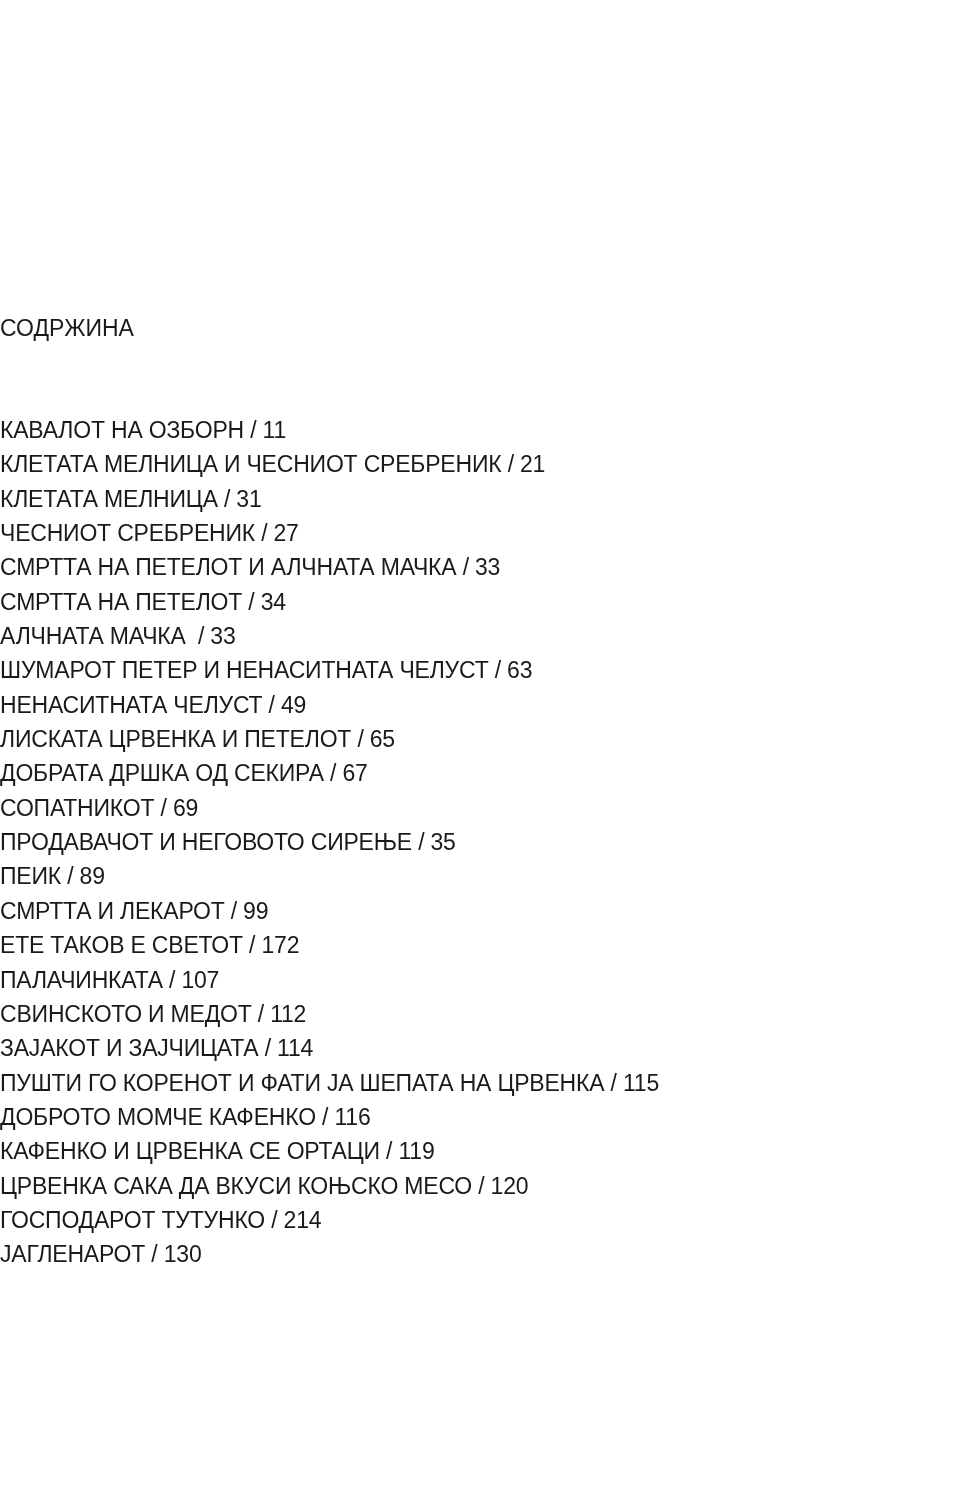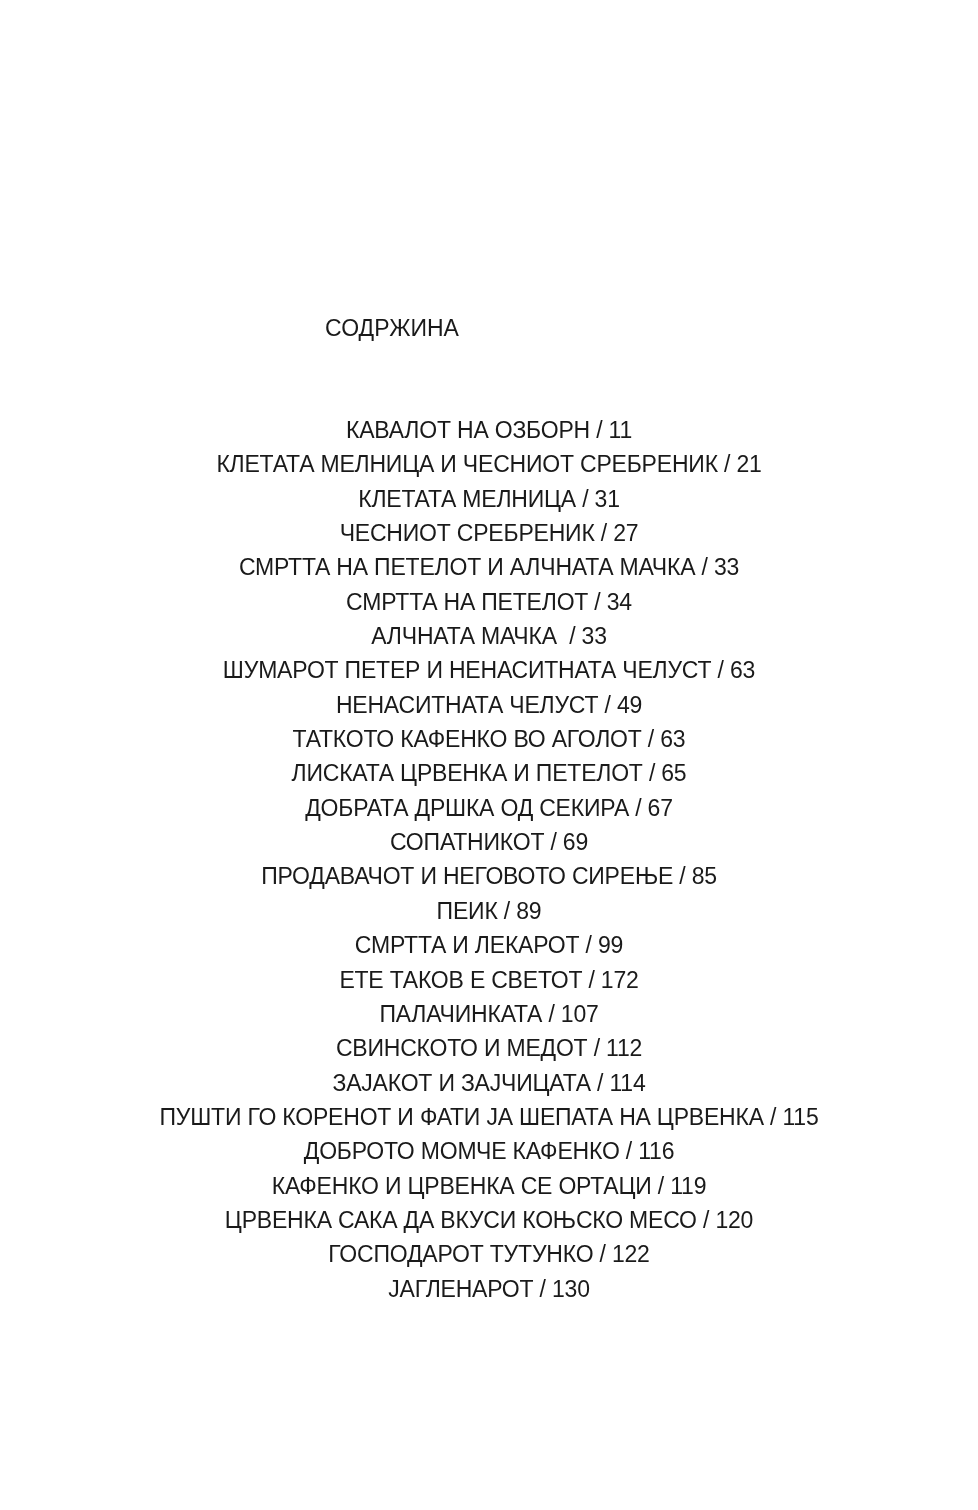--- a/index.html
+++ b/index.html
@@ -20,36 +20,34 @@
       left: 0;
       top: 0;
       width: 978px;
       height: 1510px;
     }
     .toc-title {
       position: absolute;
       left: 0;
       width: 784px;
       top: 311px;
-      text-align: center;
       font-size: 23px;
       line-height: 34px;
       letter-spacing: 0px;
       margin: 0;
       font-weight: normal;
     }
     .toc-list {
       position: absolute;
       left: 0;
       width: 978px;
       top: 413px;
       margin: 0;
       padding: 0;
       list-style: none;
-      text-align: center;
     }
     .toc-entry {
       font-size: 23px;
       line-height: 34.35px;
       height: 34.35px;
       white-space: pre;
       letter-spacing: -0.2px;
     }
   </style>
 </head>
@@ -61,31 +59,30 @@
   <ul class="toc-list">
     <li class="toc-entry">КАВАЛОТ НА ОЗБОРН / 11</li>
     <li class="toc-entry">КЛЕТАТА МЕЛНИЦА И ЧЕСНИОТ СРЕБРЕНИК / 21</li>
     <li class="toc-entry">КЛЕТАТА МЕЛНИЦА / 31</li>
     <li class="toc-entry">ЧЕСНИОТ СРЕБРЕНИК / 27</li>
     <li class="toc-entry">СМРТТА НА ПЕТЕЛОТ И АЛЧНАТА МАЧКА / 33</li>
     <li class="toc-entry">СМРТТА НА ПЕТЕЛОТ / 34</li>
     <li class="toc-entry">АЛЧНАТА МАЧКА  / 33</li>
     <li class="toc-entry">ШУМАРОТ ПЕТЕР И НЕНАСИТНАТА ЧЕЛУСТ / 63</li>
     <li class="toc-entry">НЕНАСИТНАТА ЧЕЛУСТ / 49</li>
-    <li class="toc-entry">ТАТКОТО КАФЕНКО ВО АГОЛОТ / 63</li>
     <li class="toc-entry">ЛИСКАТА ЦРВЕНКА И ПЕТЕЛОТ / 65</li>
     <li class="toc-entry">ДОБРАТА ДРШКА ОД СЕКИРА / 67</li>
     <li class="toc-entry">СОПАТНИКОТ / 69</li>
-    <li class="toc-entry">ПРОДАВАЧОТ И НЕГОВОТО СИРЕЊЕ / 85</li>
+    <li class="toc-entry">ПРОДАВАЧОТ И НЕГОВОТО СИРЕЊЕ / 35</li>
     <li class="toc-entry">ПЕИК / 89</li>
     <li class="toc-entry">СМРТТА И ЛЕКАРОТ / 99</li>
     <li class="toc-entry">ЕТЕ ТАКОВ Е СВЕТОТ / 172</li>
     <li class="toc-entry">ПАЛАЧИНКАТА / 107</li>
     <li class="toc-entry">СВИНСКОТО И МЕДОТ / 112</li>
     <li class="toc-entry">ЗАЈАКОТ И ЗАЈЧИЦАТА / 114</li>
     <li class="toc-entry">ПУШТИ ГО КОРЕНОТ И ФАТИ ЈА ШЕПАТА НА ЦРВЕНКА / 115</li>
     <li class="toc-entry">ДОБРОТО МОМЧЕ КАФЕНКО / 116</li>
     <li class="toc-entry">КАФЕНКО И ЦРВЕНКА СЕ ОРТАЦИ / 119</li>
     <li class="toc-entry">ЦРВЕНКА САКА ДА ВКУСИ КОЊСКО МЕСО / 120</li>
-    <li class="toc-entry">ГОСПОДАРОТ ТУТУНКО / 122</li>
+    <li class="toc-entry">ГОСПОДАРОТ ТУТУНКО / 214</li>
     <li class="toc-entry">ЈАГЛЕНАРОТ / 130</li>
   </ul>
 </div>
 
 </body></html>

